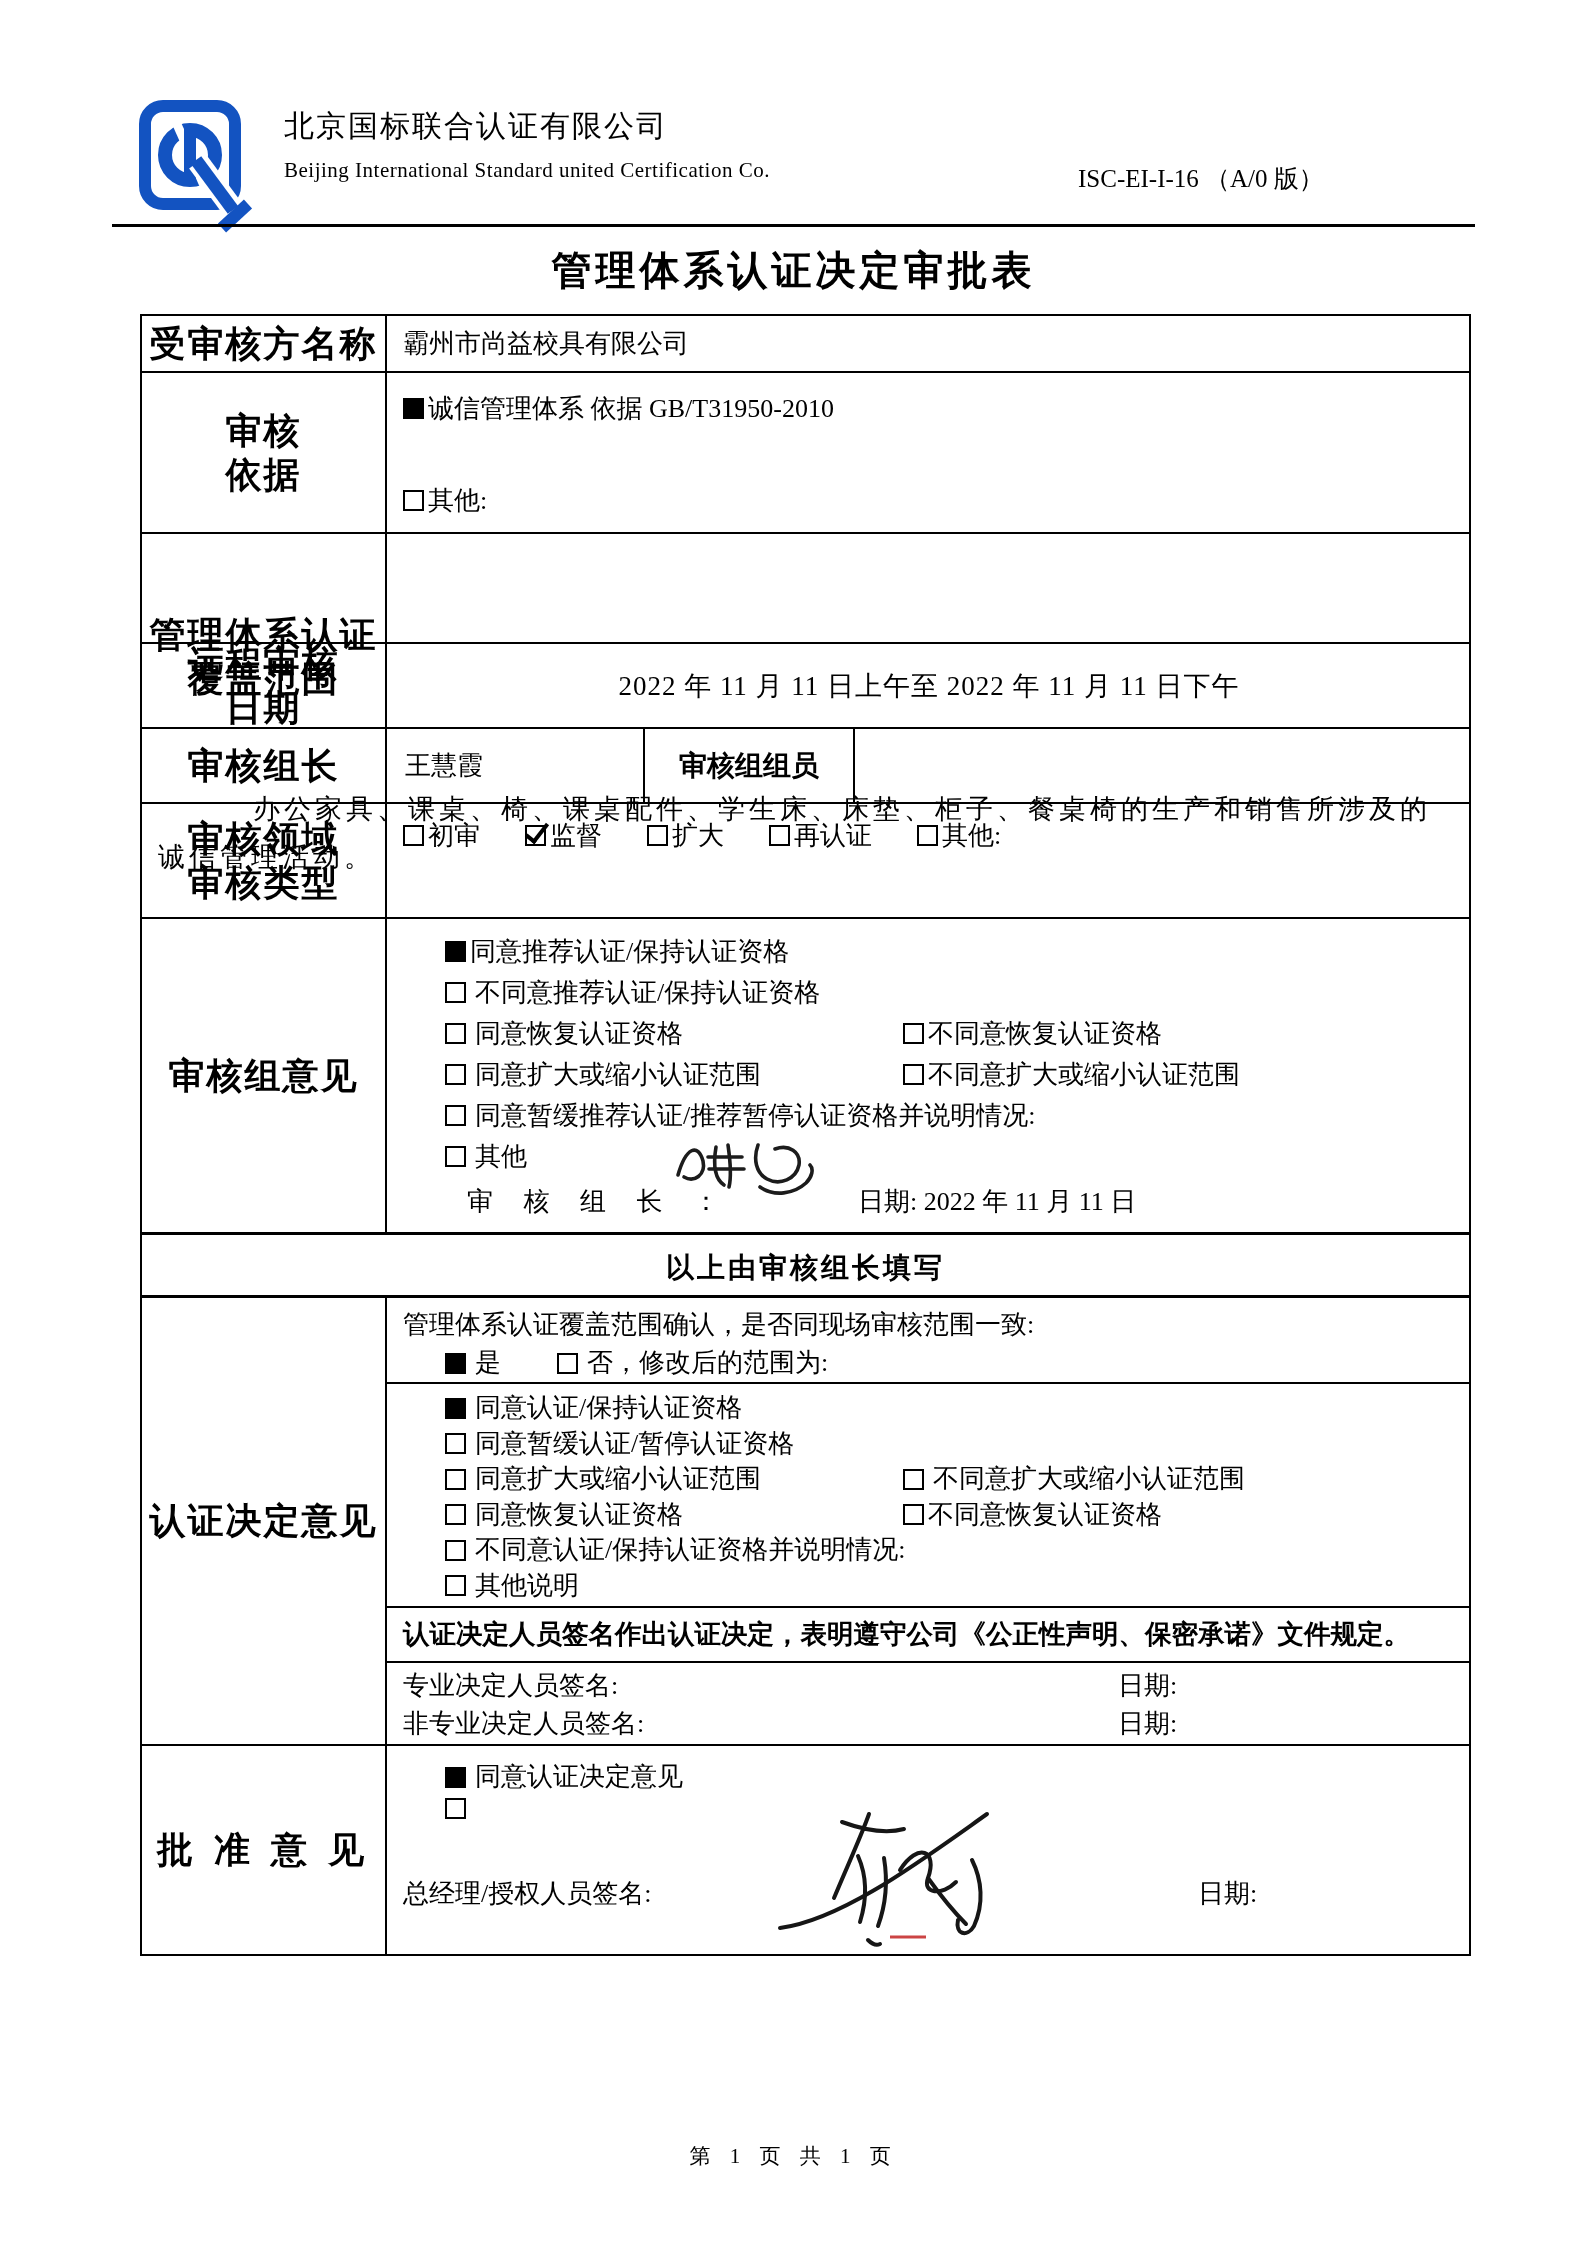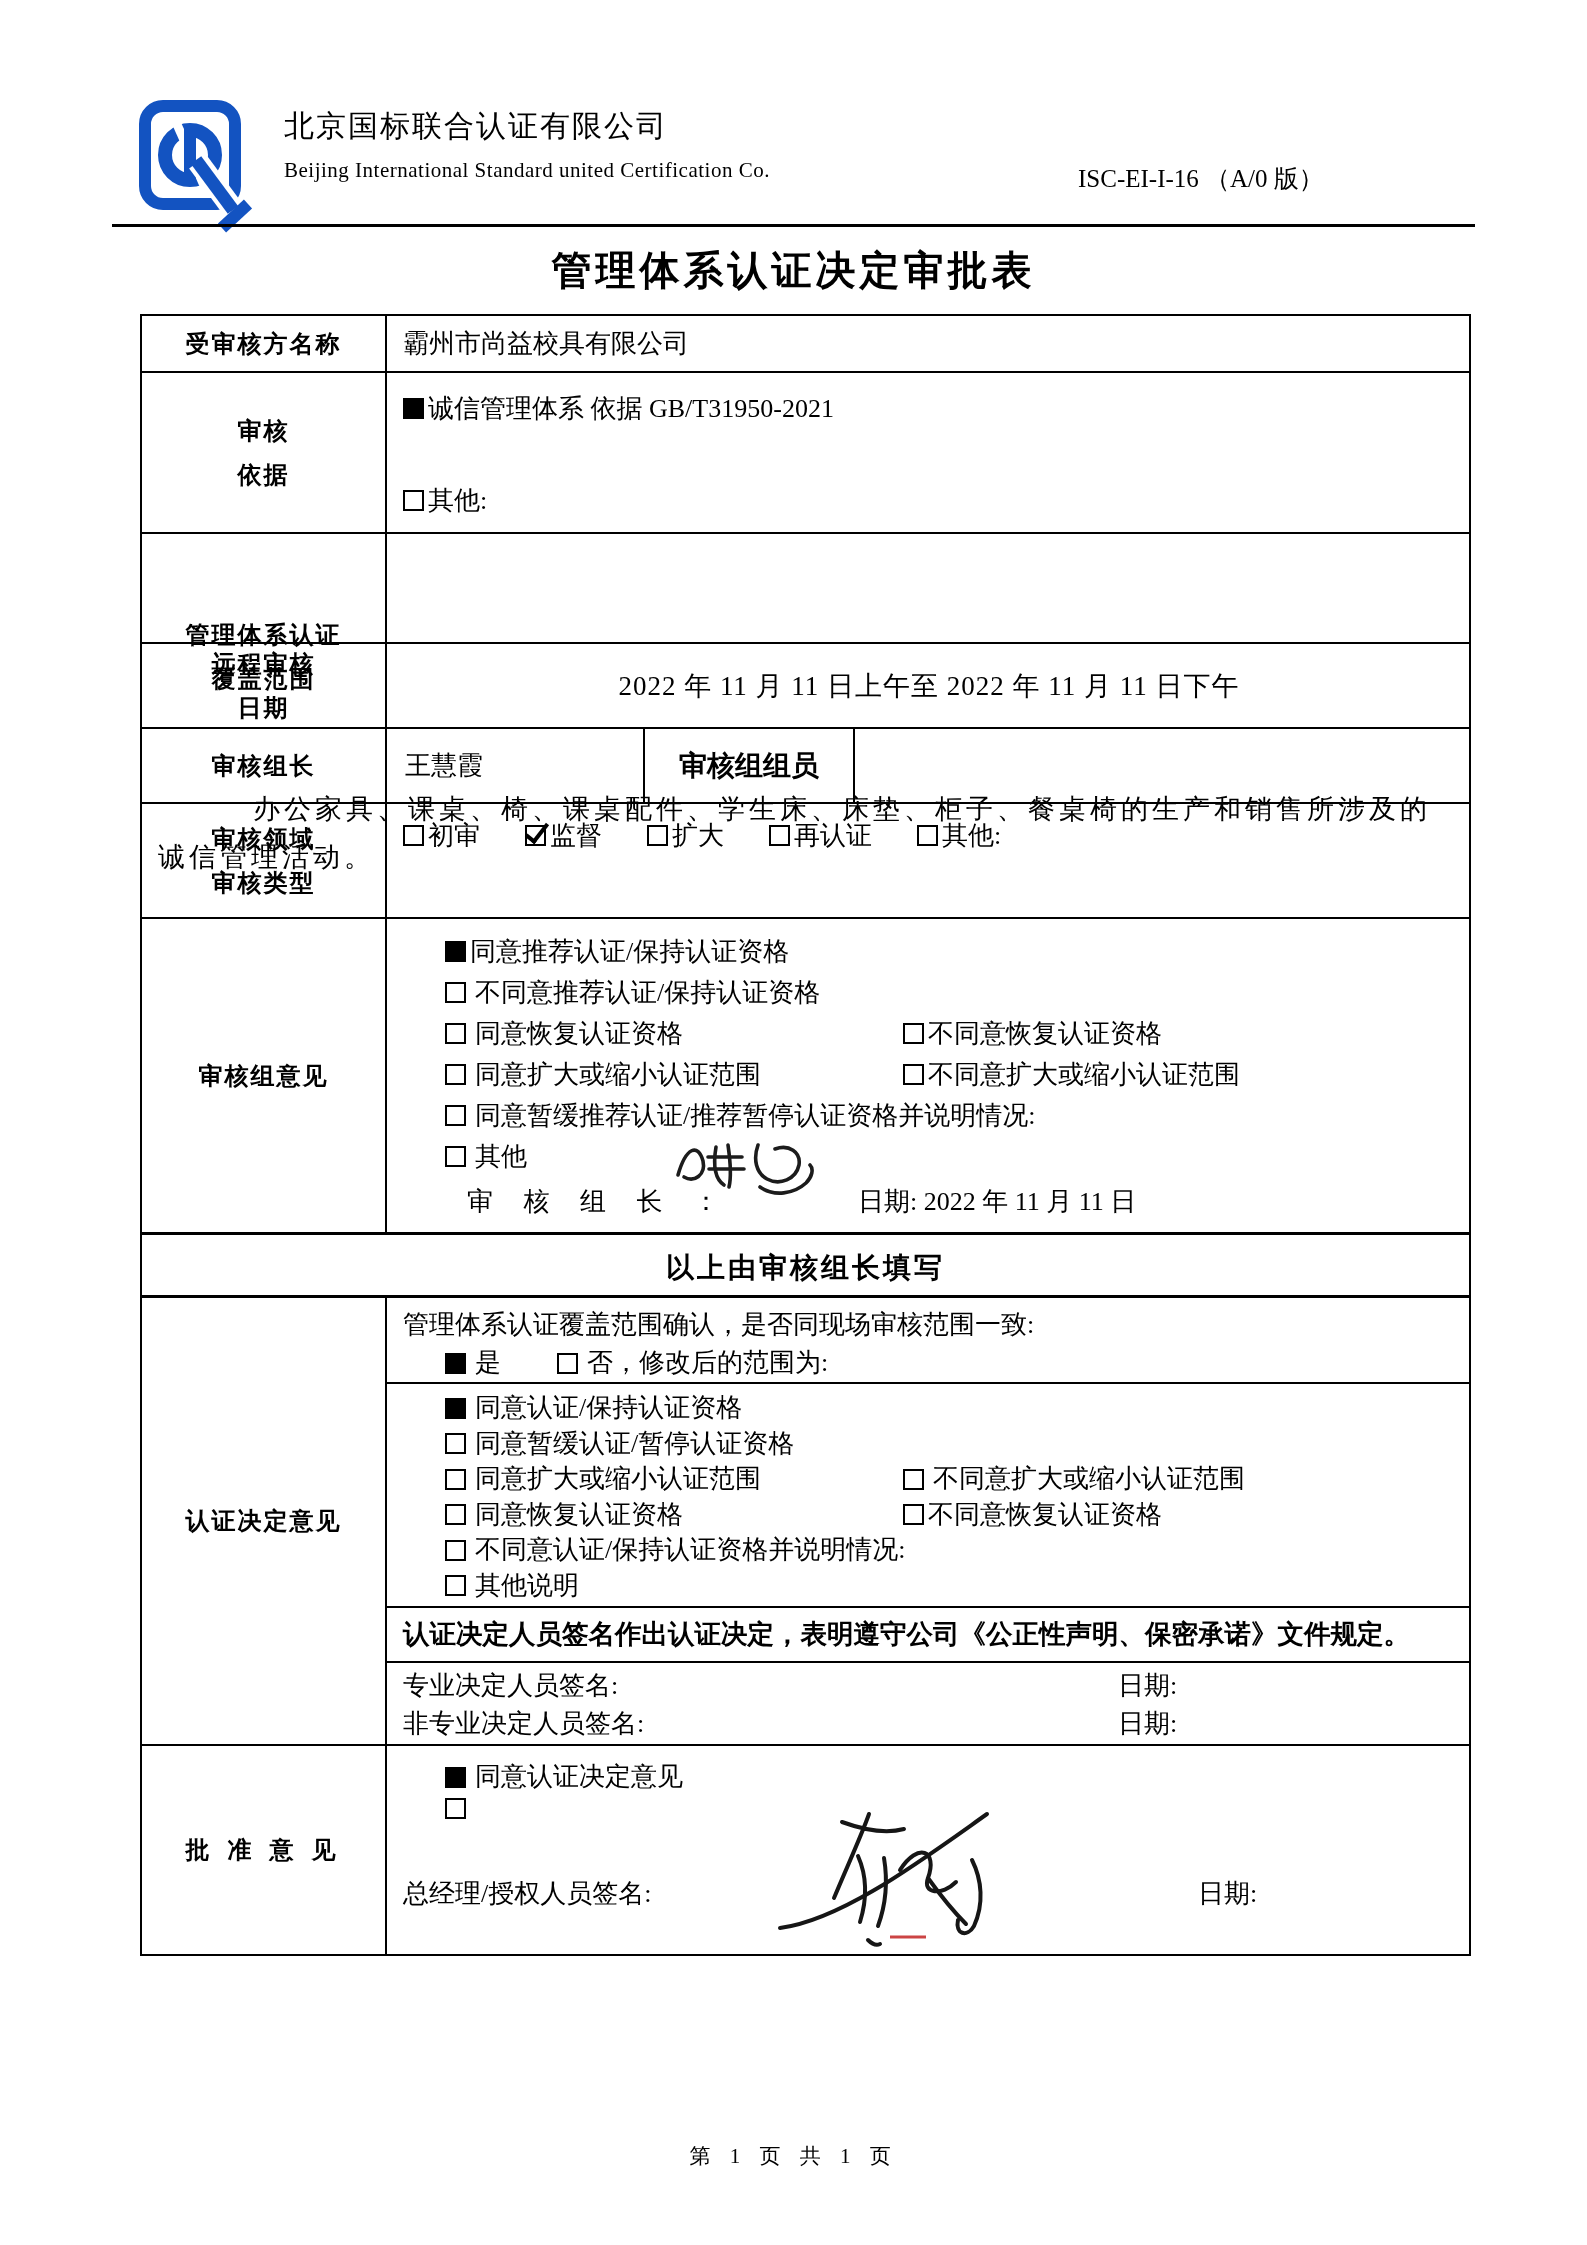--- a/index.html
+++ b/index.html
@@ -17,21 +17,21 @@
   #header-rule{left:112px;top:224px;width:1363px;height:3px;background:#000;}
   #page-title{left:0;top:243px;width:100%;text-align:center;font-size:40px;font-weight:bold;letter-spacing:4px;}
   
   #form-table{left:140px;top:314px;width:1331px;border:2px solid #000;box-sizing:border-box;font-size:26px;}
   .t-row{display:flex;box-sizing:border-box;border-top:2px solid #000;}
   .t-row.first{border-top:none;}
   .t-row.thick{border-top:3px solid #000;}
   .t-label{
     width:245px;flex:0 0 245px;border-right:2px solid #000;box-sizing:border-box;
     display:flex;flex-direction:column;align-items:center;justify-content:center;
-    font-weight:bold;font-size:24px;letter-spacing:2px;text-align:center;line-height:44px;
+    font-weight:bold;font-size:36px;letter-spacing:2px;text-align:center;line-height:44px;
   }
   .t-content{flex:1;box-sizing:border-box;padding:0 14px 0 16px;position:relative;}
   .vcenter{display:flex;align-items:center;}
   
   .cb{display:inline-block;width:21px;height:21px;border:2px solid #000;box-sizing:border-box;
       vertical-align:-2px;margin-right:9px;position:relative;flex:0 0 auto;}
   .cb.filled{background:#000;}
   .cb.checked::after{
     content:"";position:absolute;left:4px;top:-8px;width:8px;height:20px;
     border-right:4px solid #000;border-bottom:4px solid #000;transform:rotate(38deg);
@@ -96,21 +96,21 @@
   </div>
 
   <div class="t-row r-basis" style="height:161px;">
     <div class="t-label">
       <span>审核</span>
       <span>依据</span>
     </div>
     <div class="t-content">
       <span class="opt tight">
         <span class="cb filled"></span>
-        <span>诚信管理体系  依据 GB/T31950-2021</span>
+        <span>诚信管理体系  依据 GB/T31950-2010</span>
       </span>
       <span class="opt tight">
         <span class="cb"></span>
         <span>其他:</span>
       </span>
     </div>
   </div>
 
   <div class="t-row r-scope" style="height:110px;flex-direction:column;">
     <div class="t-label">

